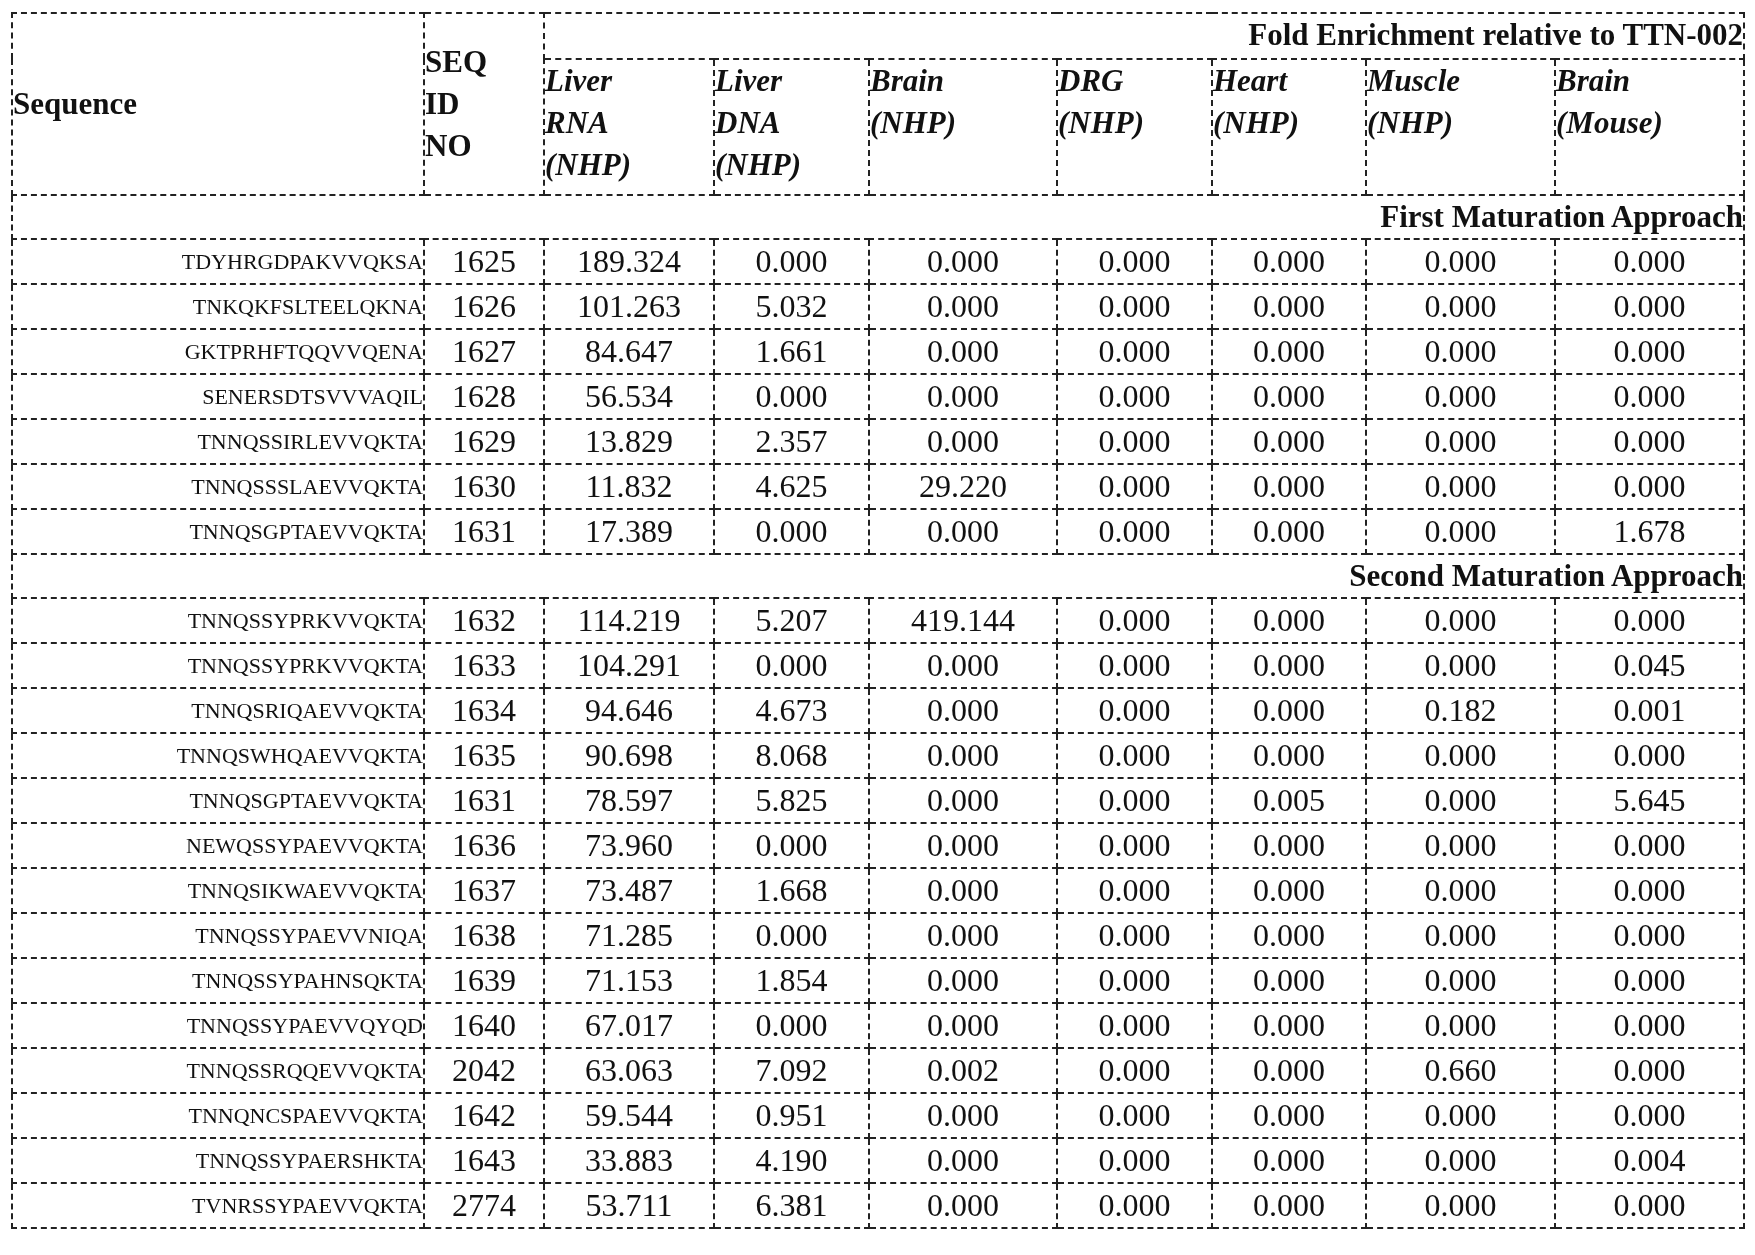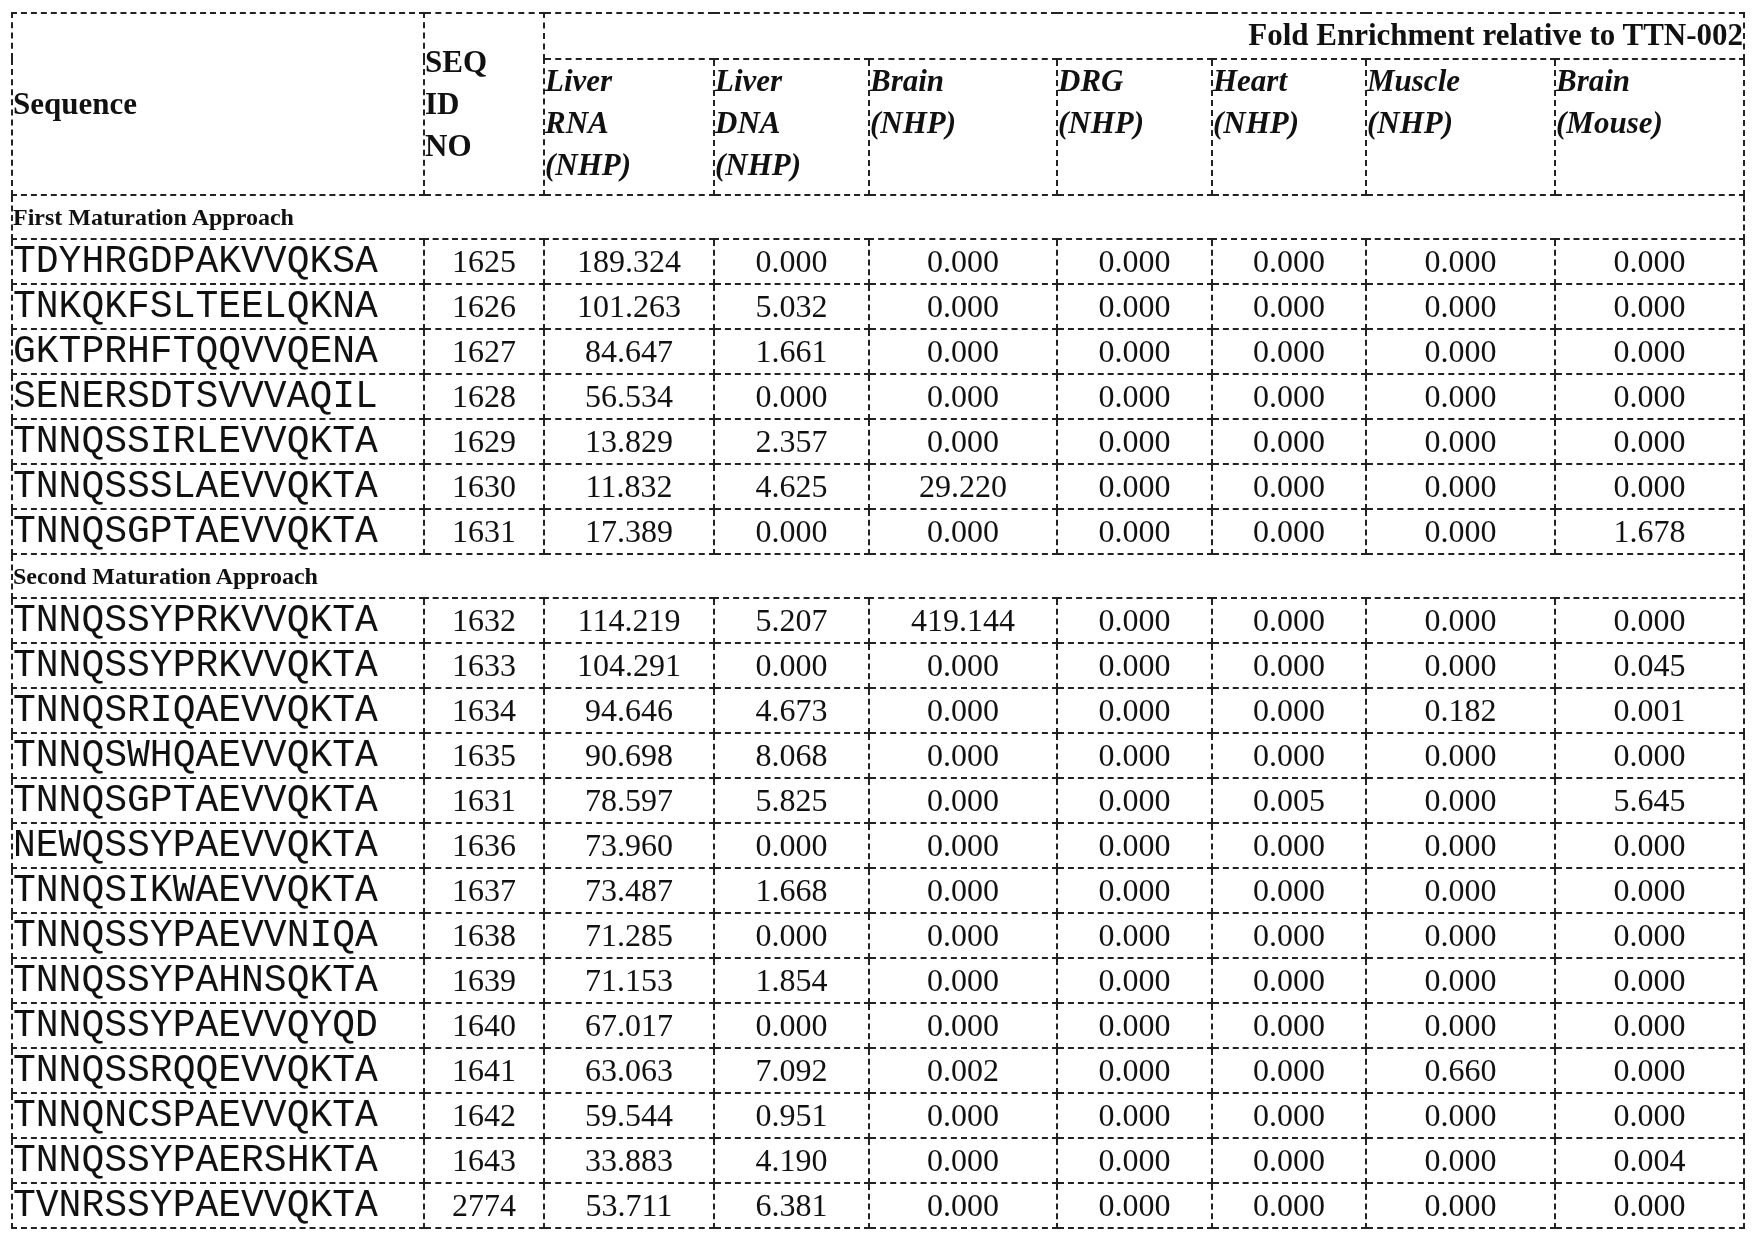--- a/index.html
+++ b/index.html
@@ -14,23 +14,23 @@
   }
   table.main td, table.main th {
     border: 2px dashed #222;
     padding: 0;
   }
   th { font-weight: bold; font-size: 31px; line-height: 42px; text-align: left; vertical-align: top; }
   th.seqhead { text-align: left; vertical-align: middle; }
   th.seqid { padding-left: 18px; vertical-align: middle; }
   th.group { text-align: right; height: 44px; padding-left: 30px; }
   th.sub { padding-left: 20px; height: 134px; font-style: italic; }
-  td.section { text-align: left; font-weight: bold; font-size: 24px; height: 42px; line-height: 38px; }
+  td.section { text-align: right; font-weight: bold; font-size: 31px; height: 42px; line-height: 38px; }
   td.cell { height: 43px; font-size: 32px; text-align: center; line-height: 43px; }
-  td.seq { font-family: Liberation Mono, monospace; font-size: 38px; text-align: left; letter-spacing: 0px; }
+  td.seq { font-family: Liberation Serif, serif; font-size: 22px; text-align: right; letter-spacing: 0px; }
 </style>
 </head>
 <body>
 
 <table class="main">
   <colgroup>
     <col style="width:412px">
       <col style="width:120px">
       <col style="width:170px">
       <col style="width:155px">
@@ -272,21 +272,21 @@
         <td class="cell">67.017</td>
         <td class="cell">0.000</td>
         <td class="cell">0.000</td>
         <td class="cell">0.000</td>
         <td class="cell">0.000</td>
         <td class="cell">0.000</td>
         <td class="cell">0.000</td>
       </tr>
       <tr>
         <td class="cell seq">TNNQSSRQQEVVQKTA</td>
-        <td class="cell">1641</td>
+        <td class="cell">2042</td>
         <td class="cell">63.063</td>
         <td class="cell">7.092</td>
         <td class="cell">0.002</td>
         <td class="cell">0.000</td>
         <td class="cell">0.000</td>
         <td class="cell">0.660</td>
         <td class="cell">0.000</td>
       </tr>
       <tr>
         <td class="cell seq">TNNQNCSPAEVVQKTA</td>

